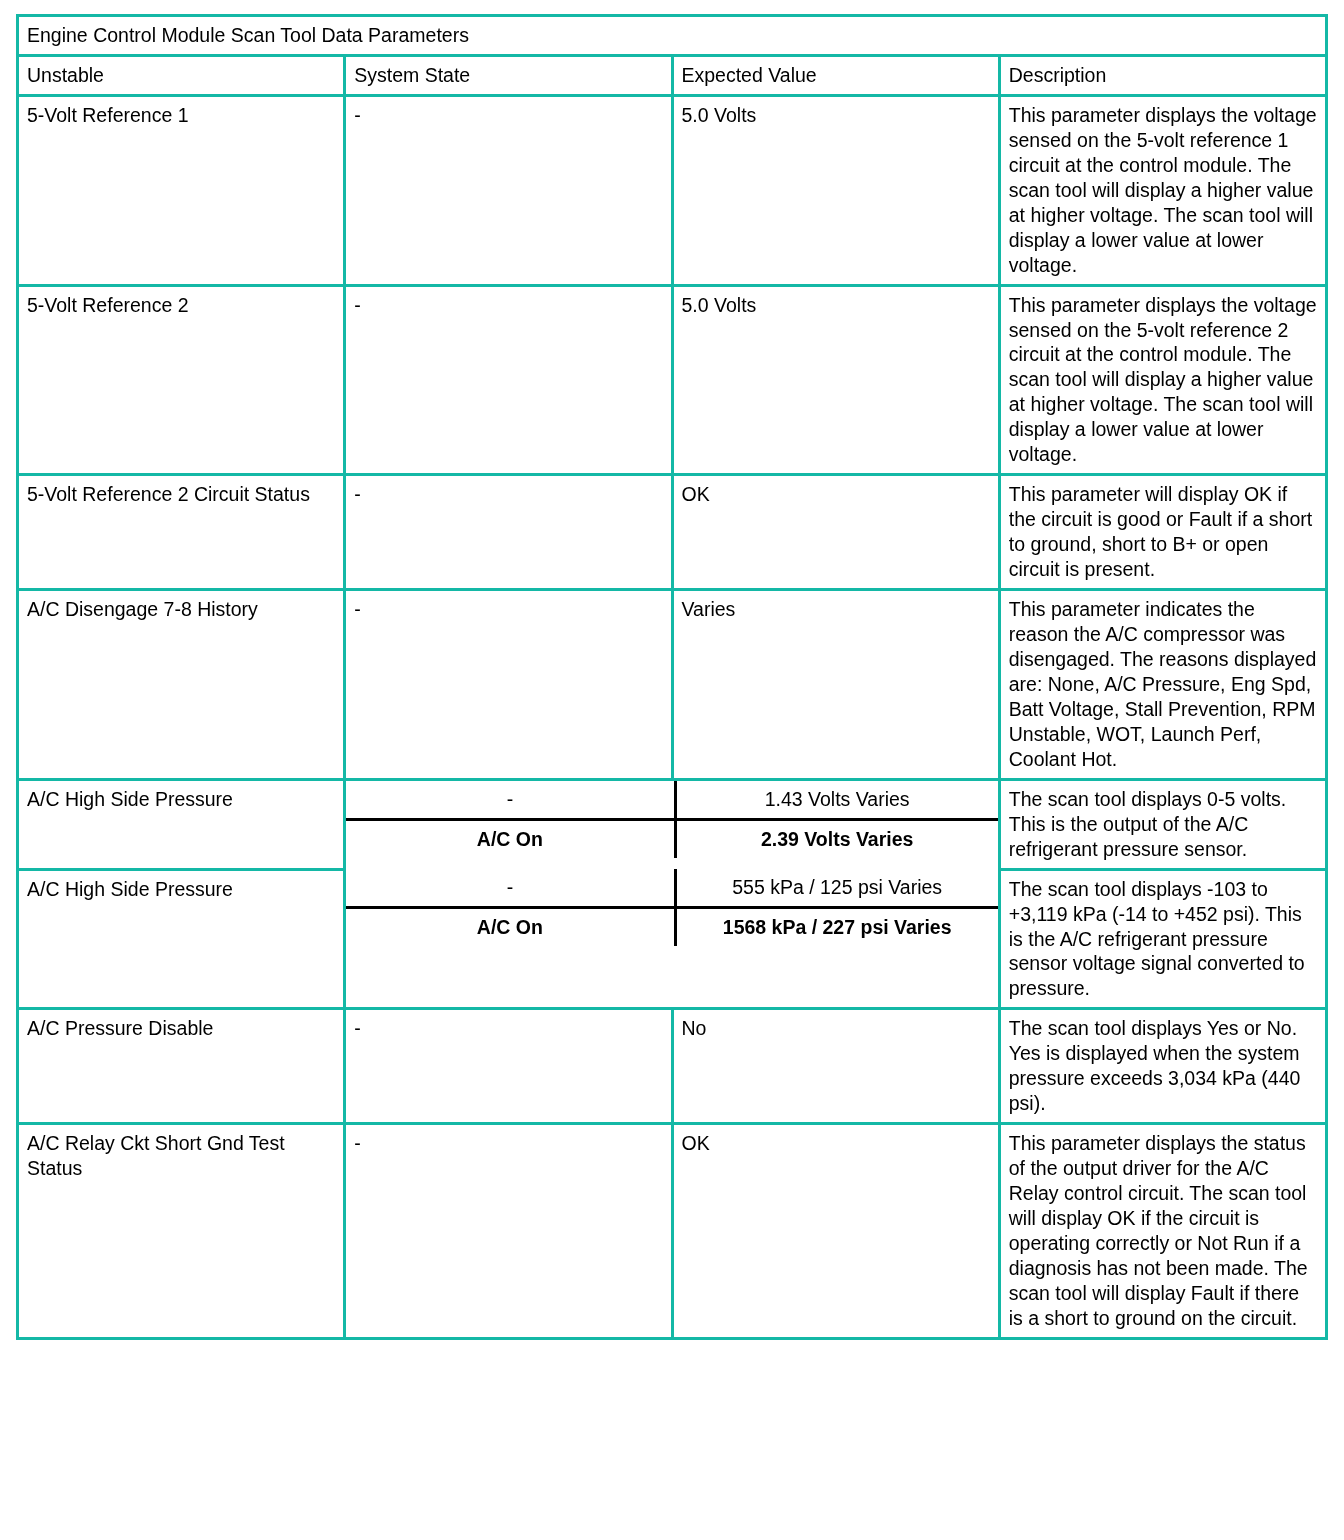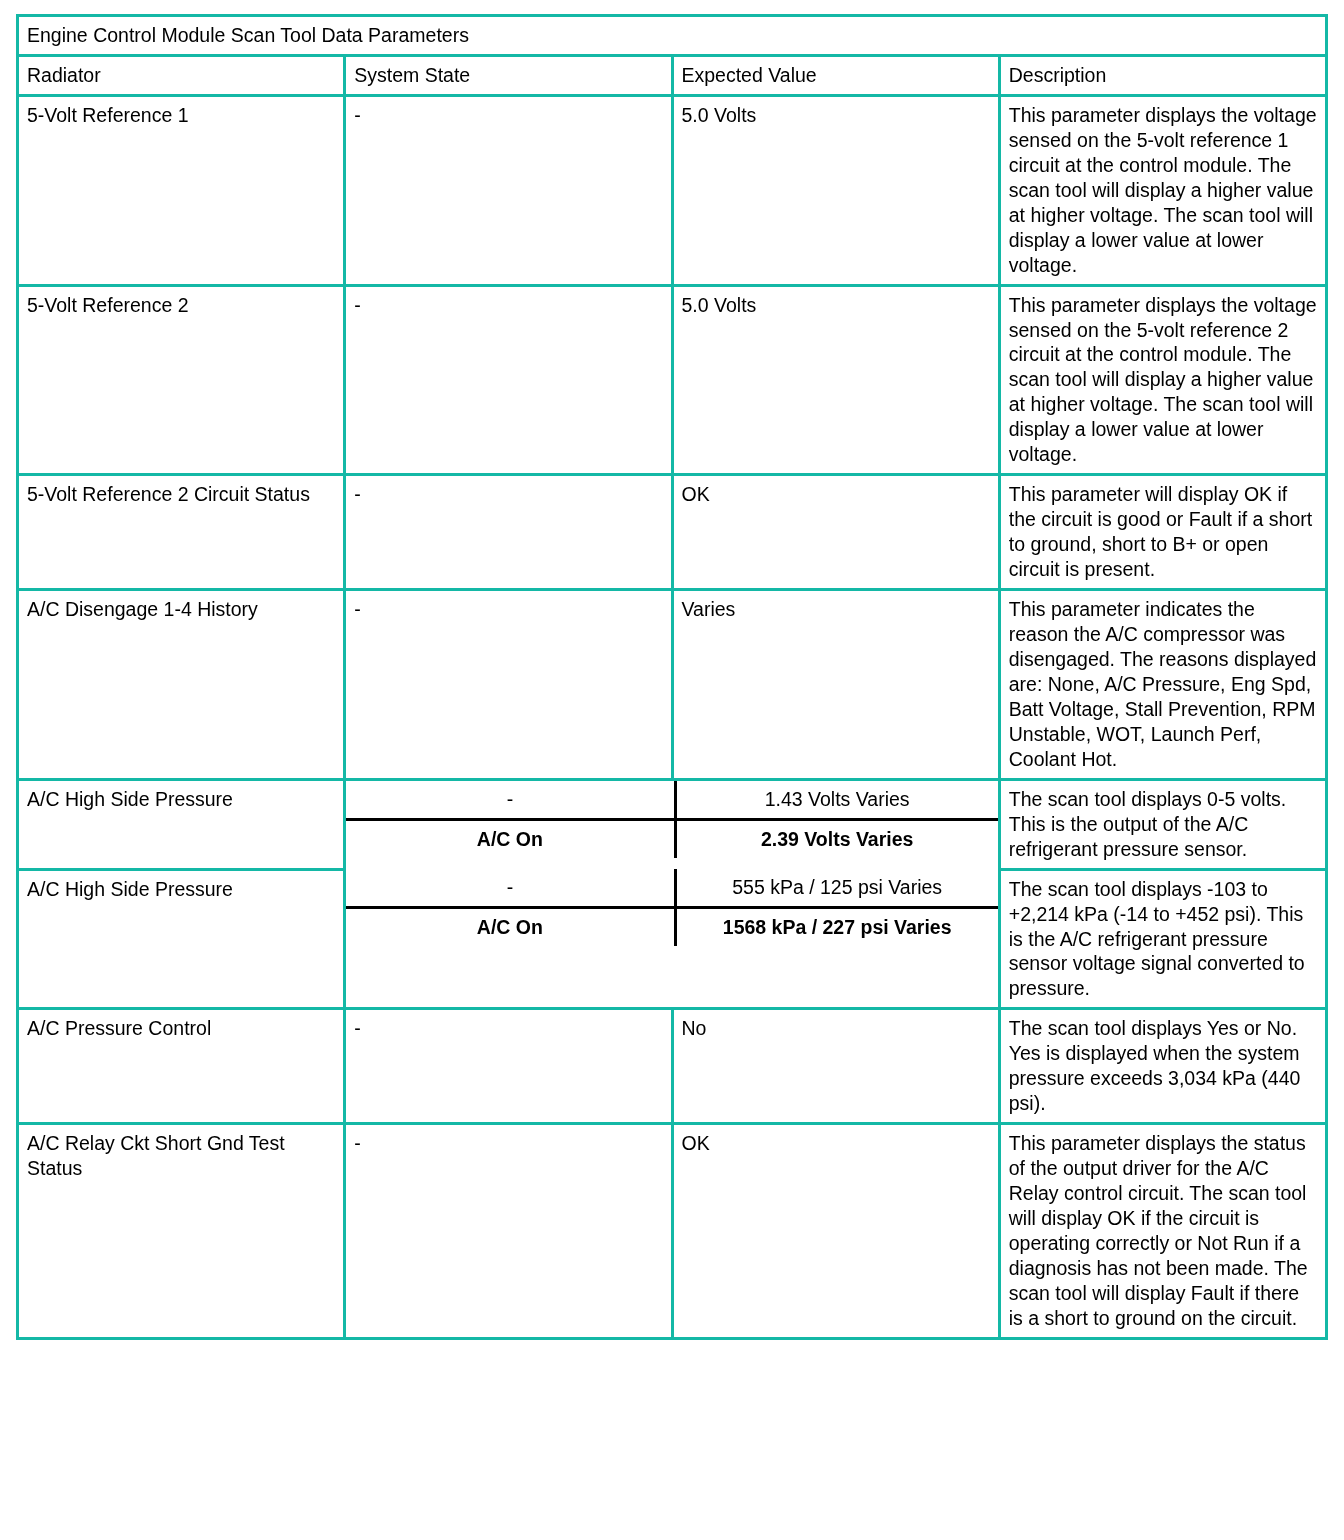--- a/index.html
+++ b/index.html
@@ -81,21 +81,21 @@
 </head>
 <body>
 
 <div class="page">
   <table class="scan-table">
     <tbody>
       <tr>
         <td class="title-cell" colspan="4">Engine Control Module Scan Tool Data Parameters</td>
       </tr>
       <tr>
-        <td class="col-head c-param">Radiator</td>
+        <td class="col-head c-param">Unstable</td>
         <td class="col-head c-state">System State</td>
         <td class="col-head c-value">Expected Value</td>
         <td class="col-head c-desc">Description</td>
       </tr>
 
       <tr>
         <td class="c-param">5-Volt Reference 1</td>
         <td class="c-state">-</td>
         <td class="c-value">5.0 Volts</td>
         <td class="c-desc">This parameter displays the voltage sensed on the 5-volt reference 1 circuit at the control module. The scan tool will display a higher value at higher voltage. The scan tool will display a lower value at lower voltage.</td>
@@ -110,21 +110,21 @@
       </tr>
 
       <tr>
         <td class="c-param">5-Volt Reference 2 Circuit Status</td>
         <td class="c-state">-</td>
         <td class="c-value">OK</td>
         <td class="c-desc">This parameter will display OK if the circuit is good or Fault if a short to ground, short to B+ or open circuit is present.</td>
       </tr>
 
       <tr>
-        <td class="c-param">A/C Disengage 1-4 History</td>
+        <td class="c-param">A/C Disengage 7-8 History</td>
         <td class="c-state">-</td>
         <td class="c-value">Varies</td>
         <td class="c-desc">This parameter indicates the reason the A/C compressor was disengaged. The reasons displayed are: None, A/C Pressure, Eng Spd, Batt Voltage, Stall Prevention, RPM Unstable, WOT, Launch Perf, Coolant Hot.</td>
       </tr>
 
       <tr>
         <td class="c-param">A/C High Side Pressure</td>
         <td class="sub-split" colspan="2">
           <table class="inner">
             <tbody>
@@ -151,26 +151,26 @@
                 <td class="split-state cell-pad-lg">-</td>
                 <td class="split-value cell-pad-lg">555 kPa / 125 psi Varies</td>
               </tr>
               <tr>
                 <td class="split-state cell-pad-lg">A/C On</td>
                 <td class="split-value cell-pad-lg">1568 kPa / 227 psi Varies</td>
               </tr>
             </tbody>
           </table>
         </td>
-        <td class="c-desc desc-mid">The scan tool displays -103 to +2,214 kPa (-14 to +452 psi). This is the A/C refrigerant pressure sensor voltage signal converted to pressure.</td>
+        <td class="c-desc desc-mid">The scan tool displays -103 to +3,119 kPa (-14 to +452 psi). This is the A/C refrigerant pressure sensor voltage signal converted to pressure.</td>
       </tr>
 
 
       <tr>
-        <td class="c-param">A/C Pressure Control</td>
+        <td class="c-param">A/C Pressure Disable</td>
         <td class="c-state">-</td>
         <td class="c-value">No</td>
         <td class="c-desc">The scan tool displays Yes or No. Yes is displayed when the system pressure exceeds 3,034 kPa (440 psi).</td>
       </tr>
 
       <tr>
         <td class="c-param">A/C Relay Ckt Short Gnd Test Status</td>
         <td class="c-state">-</td>
         <td class="c-value">OK</td>
         <td class="c-desc">This parameter displays the status of the output driver for the A/C Relay control circuit. The scan tool will display OK if the circuit is operating correctly or Not Run if a diagnosis has not been made. The scan tool will display Fault if there is a short to ground on the circuit.</td>

